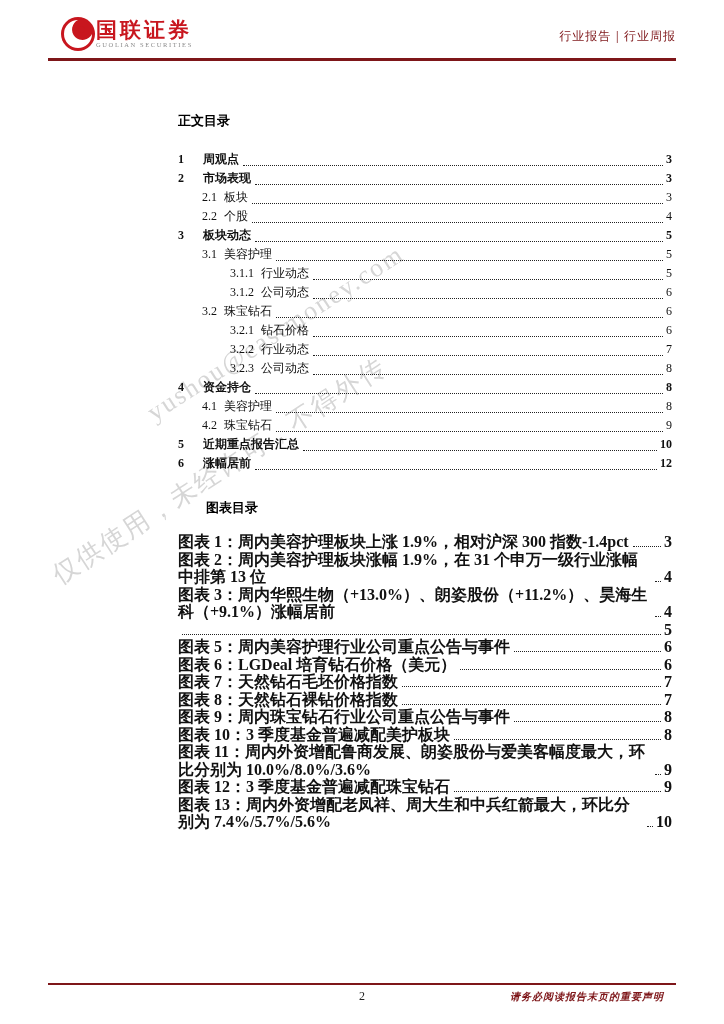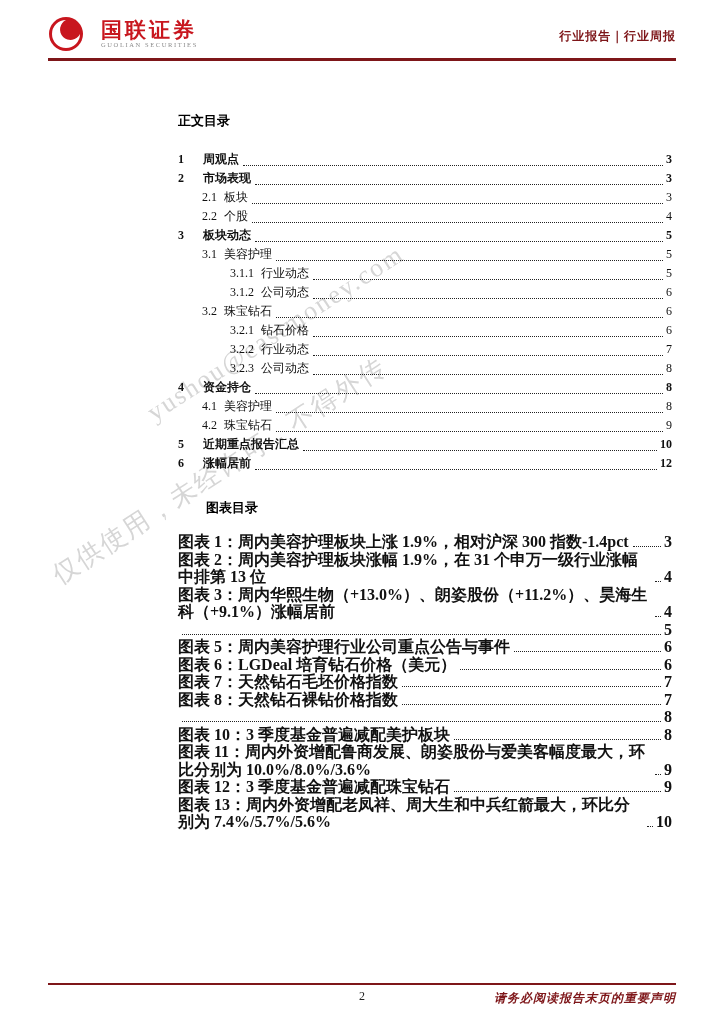--- a/index.html
+++ b/index.html
@@ -7,25 +7,25 @@
     position:relative;
     width:724px;height:1024px;
     margin:0 auto;
     background:#ffffff;
     overflow:hidden;
     font-family:"Liberation Serif","DejaVu Serif",serif;
     color:#111;
   }
   
   .header{position:absolute;top:16px;left:48px;right:48px;height:40px;z-index:2;}
-  .brand{position:absolute;left:0;top:0;display:flex;align-items:center;gap:17px;}
+  .brand{position:absolute;left:12px;top:0;display:flex;align-items:center;gap:0;}
   .brand svg{display:block;}
   .brand-cn{font-size:21px;font-weight:bold;color:var(--brand-red);letter-spacing:3px;line-height:22px;}
   .brand-en{font-size:6.5px;color:#8c8c8c;letter-spacing:1.6px;line-height:8px;}
-  .header-right{position:absolute;right:0;top:12px;font-size:12px;font-weight:bold;color:var(--rule-maroon);letter-spacing:1px;margin-left:22px;}
+  .header-right{position:absolute;right:0;top:12px;font-size:12px;font-weight:normal;color:var(--rule-maroon);letter-spacing:1px;margin-left:22px;}
   .rule{position:absolute;left:48px;right:48px;background:var(--rule-maroon);z-index:2;}
   .top-rule{top:58px;height:3px;}
   .bottom-rule{top:983px;height:2px;}
   
   .wm{
     position:absolute;z-index:1;
     font-size:26px;color:var(--watermark-gray);
     white-space:nowrap;letter-spacing:2px;
     transform:rotate(-33deg);transform-origin:left center;
     pointer-events:none;user-select:none;
@@ -50,21 +50,21 @@
   .leader{
     flex:1 1 6px;min-width:6px;
     border-bottom:1.6px dotted #222;
     margin:0 3px 3.5px 4px;
     height:0;align-self:flex-end;
   }
   .toc-page,.fig-page{flex:none;}
   
   .footer{position:absolute;left:48px;right:48px;top:989px;height:20px;z-index:2;}
   .page-num{position:absolute;left:0;right:0;text-align:center;font-size:12px;color:#222;}
-  .disclaimer{position:absolute;right:0;top:1px;font-size:12px;font-style:italic;font-weight:bold;color:var(--rule-maroon);letter-spacing:1px;}
+  .disclaimer{position:absolute;right:12px;top:1px;font-size:10px;font-style:italic;font-weight:bold;color:var(--rule-maroon);letter-spacing:1px;}
 </style>
 </head>
 <body>
 
 <div class="page">
 
   <div class="header">
     <div class="brand">
       <svg width="36" height="36" viewBox="0 0 36 36" aria-hidden="true">
         <circle cx="18" cy="18" r="17" fill="#c8161e"></circle>
@@ -227,20 +227,21 @@
           <span class="fig-label">图表 7：天然钻石毛坯价格指数</span>
           <span class="leader"></span>
           <span class="fig-page">7</span>
         </div>
         <div class="fig-row">
           <span class="fig-label">图表 8：天然钻石裸钻价格指数</span>
           <span class="leader"></span>
           <span class="fig-page">7</span>
         </div>
         <div class="fig-row">
+          <span class="fig-label">图表 9：周内珠宝钻石行业公司重点公告与事件</span>
           <span class="leader"></span>
           <span class="fig-page">8</span>
         </div>
         <div class="fig-row">
           <span class="fig-label">图表 10：3 季度基金普遍减配美护板块</span>
           <span class="leader"></span>
           <span class="fig-page">8</span>
         </div>
         <div class="fig-row">
           <span class="fig-label">图表 11：周内外资增配鲁商发展、朗姿股份与爱美客幅度最大，环比分别为 10.0%/8.0%/3.6%</span>

